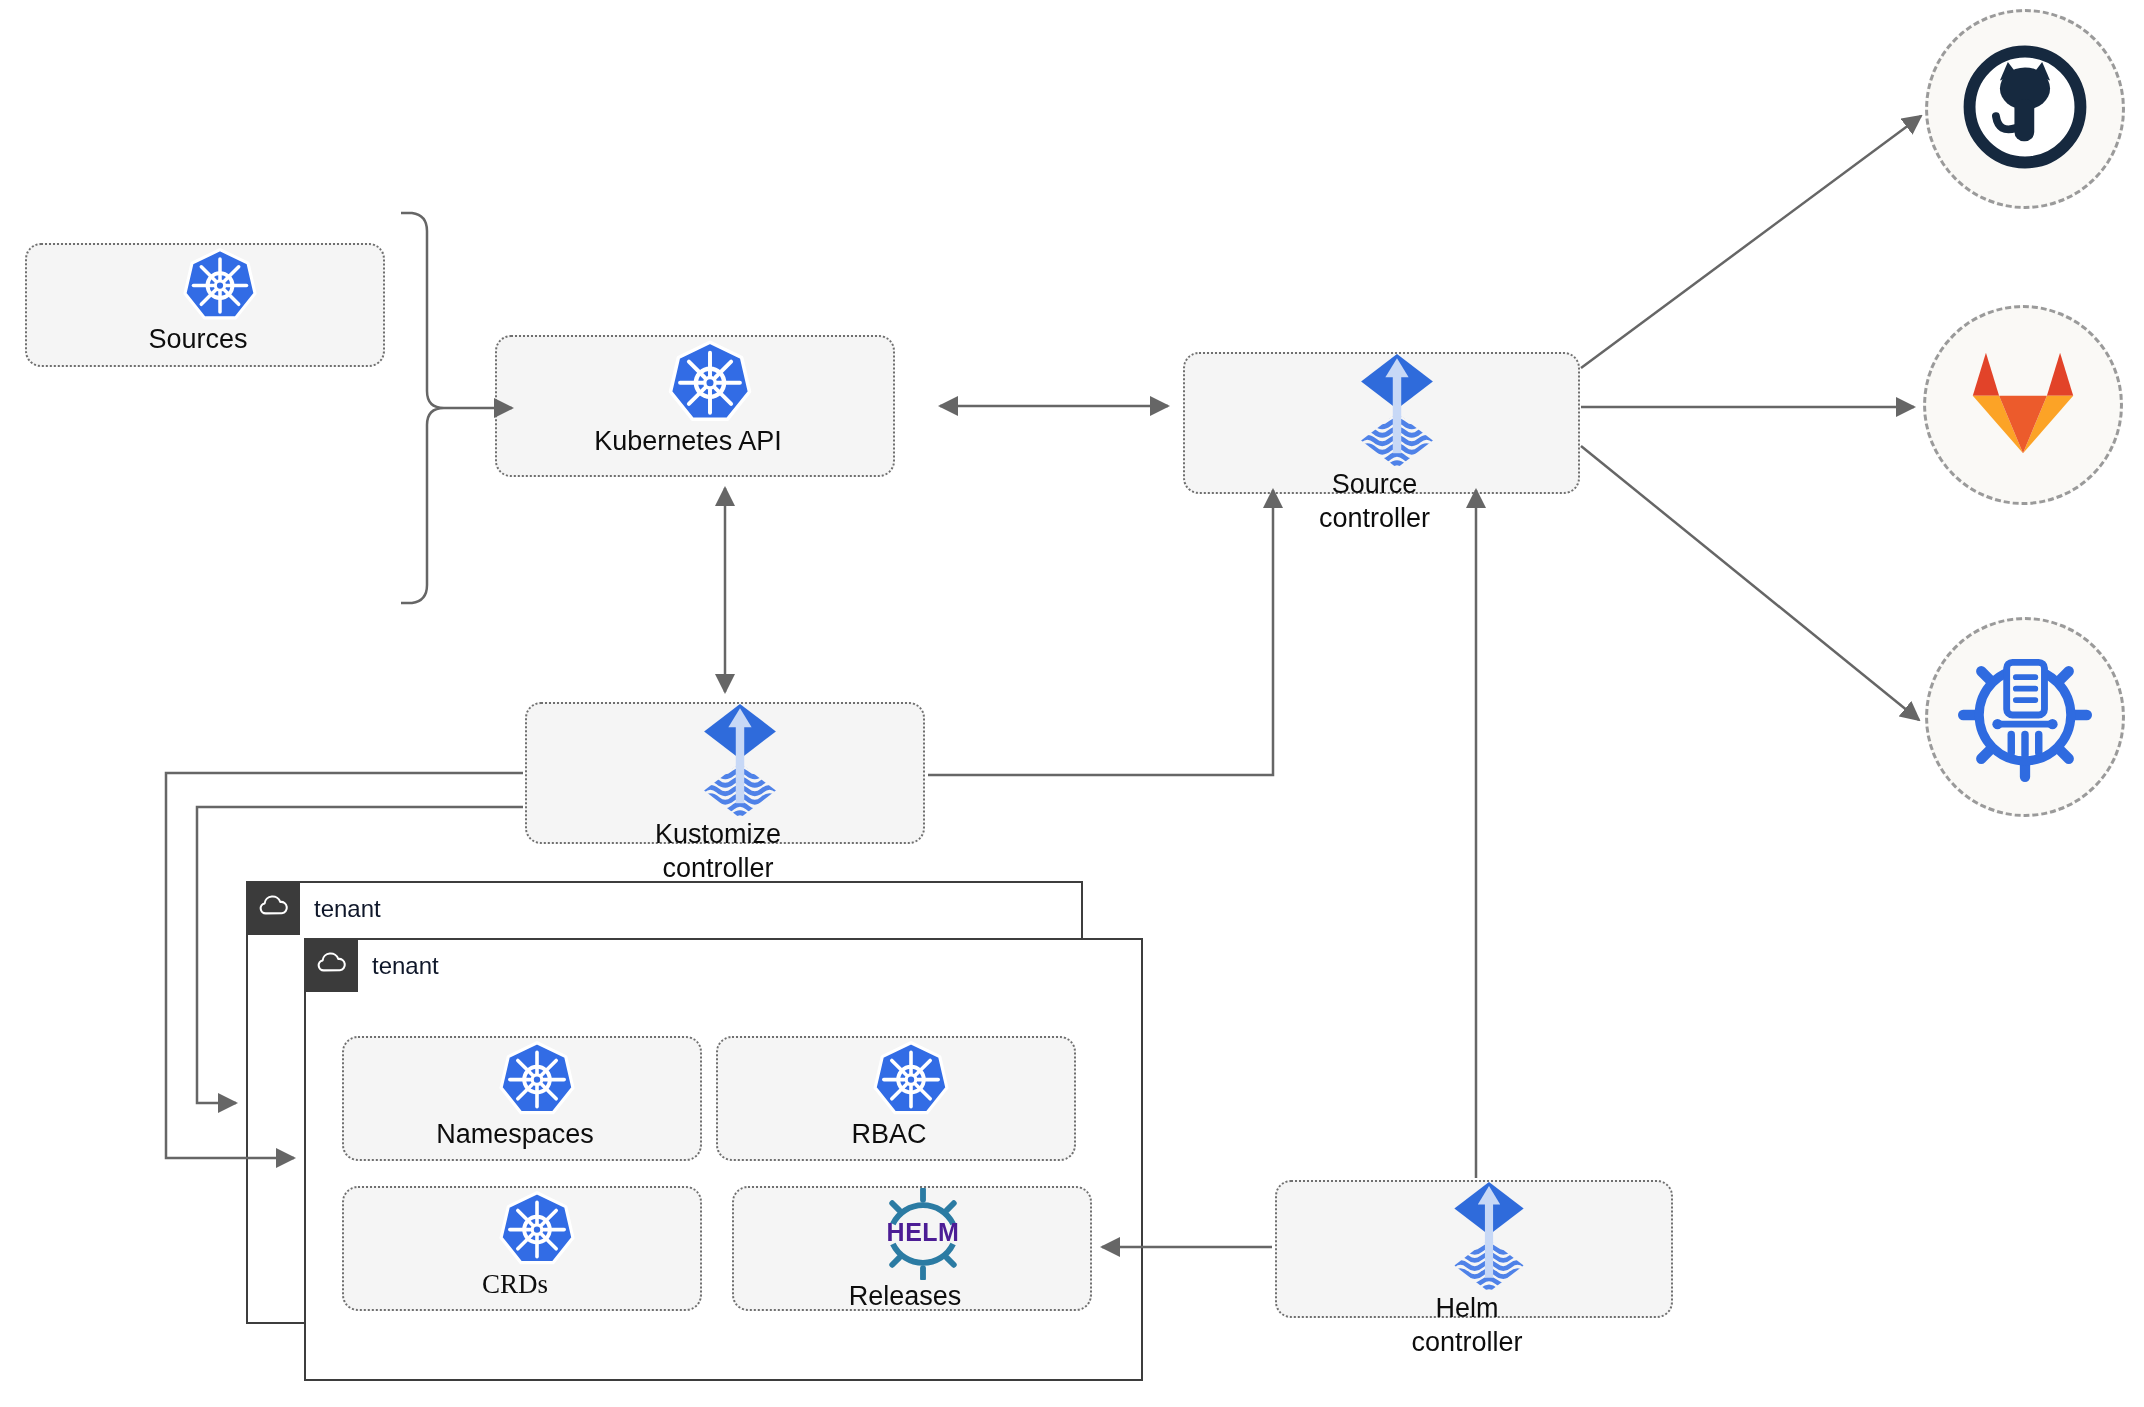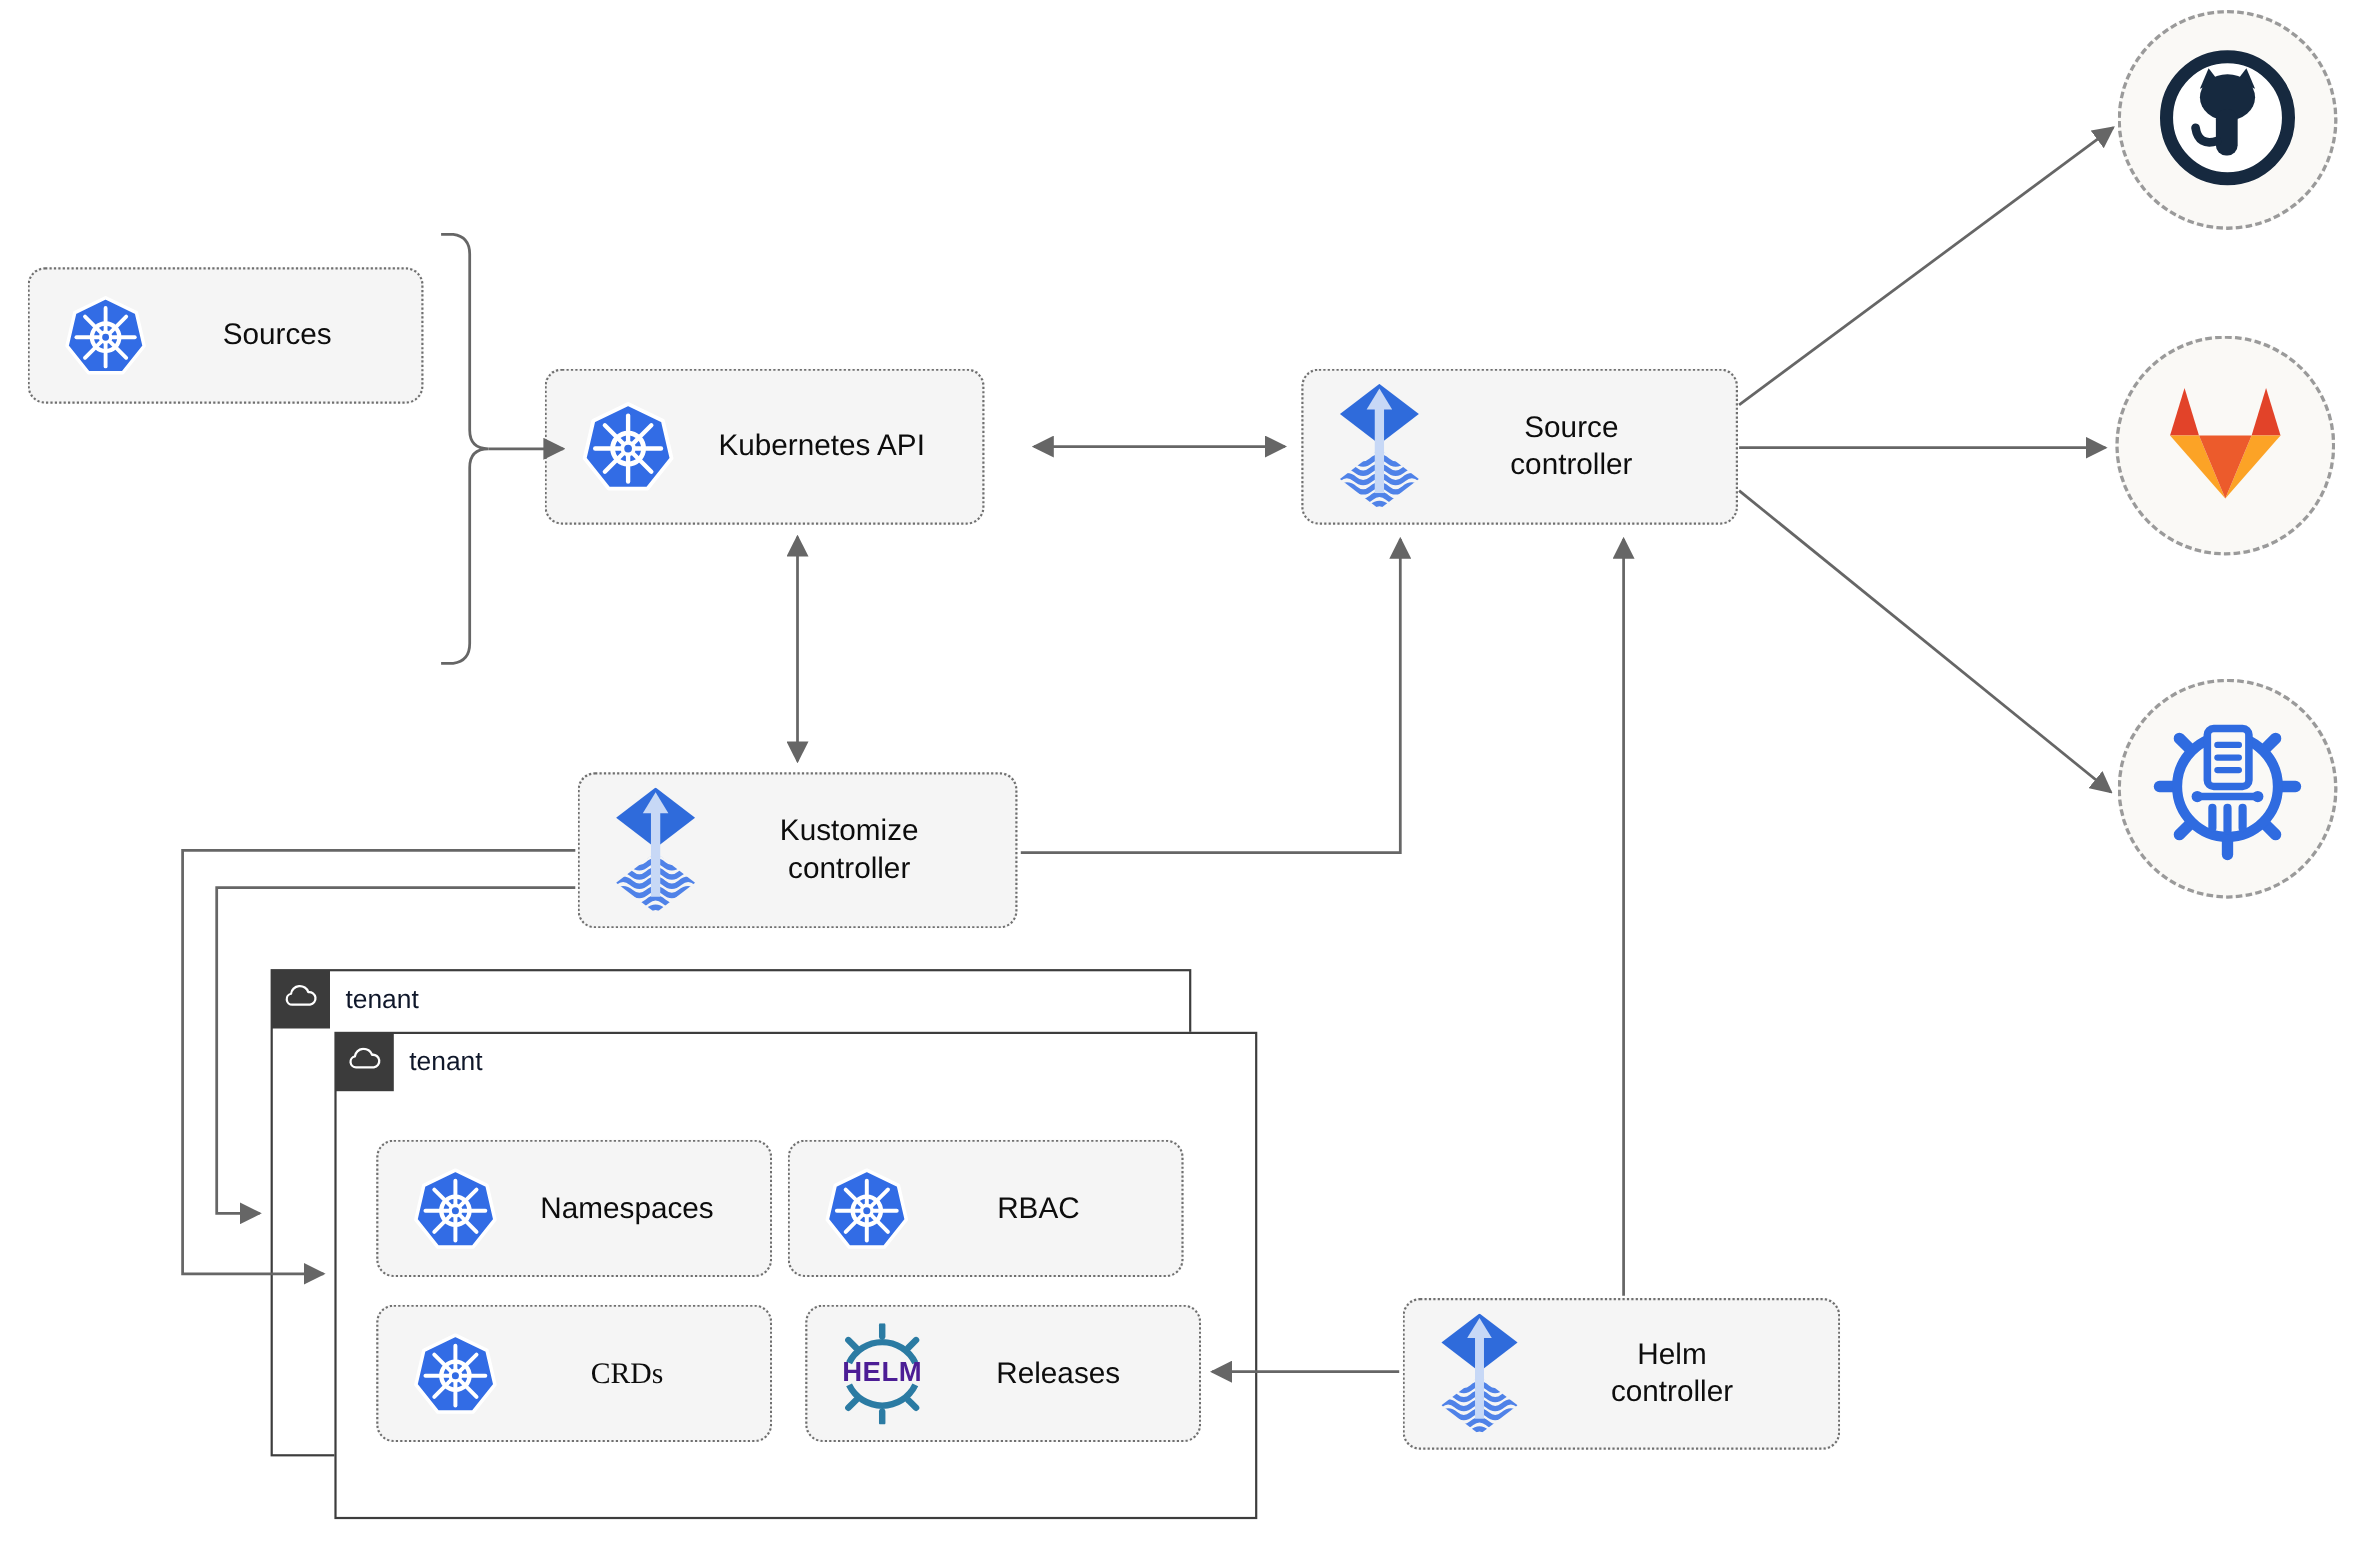--- a/index.html
+++ b/index.html
@@ -1,21 +1,21 @@
 <!DOCTYPE html>
 <html><head>
 <meta charset="utf-8">
 <style>
   html,body{margin:0;padding:0;background:#ffffff;}
   body{font-family:"Liberation Sans", sans-serif;}
   #canvas{position:relative;width:2144px;height:1407px;background:#ffffff;overflow:hidden;}
 
   
   .node{position:absolute;background:#f5f5f5;border:2px dotted #6f6f6f;border-radius:16px;
-        display:flex;align-items:center;box-sizing:border-box;z-index:3;}
+        display:flex;align-items:center;box-sizing:border-box;z-index:3;flex-direction:column;}
   .node .icon{flex:0 0 auto;display:flex;align-items:center;justify-content:center;margin-left:30px;}
   .node .lbl{flex:1 1 auto;text-align:center;font-size:27px;color:#0d0d0d;line-height:1.25;
              padding-right:14px;}
   .node .lbl .wrap{display:inline-block;}
   .lbl .wrap.w170{max-width:175px;}
   .lbl .wrap.w150{max-width:150px;}
 
   
   .ext{position:absolute;width:200px;height:200px;border-radius:50%;background:#faf9f6;
        border:3px dashed #9a9a9a;display:flex;align-items:center;justify-content:center;
@@ -216,21 +216,21 @@
 
   <div class="node" style="left:495px;top:335px;width:400px;height:142px;">
     <span class="icon">
       <svg width="88" height="88">
           <use href="#ic-k8s"></use>
         </svg>
     </span>
     <span class="lbl">Kubernetes API</span>
   </div>
 
-  <div class="node" style="left:1183px;top:335px;width:397px;height:142px;">
+  <div class="node" style="left:1183px;top:352px;width:397px;height:142px;">
     <span class="icon">
       <svg width="78" height="114" viewBox="0 0 72 108">
           <use href="#ic-flux"></use>
         </svg>
     </span>
     <span class="lbl">
       <span class="wrap w170">Source controller</span>
     </span>
   </div>
 

